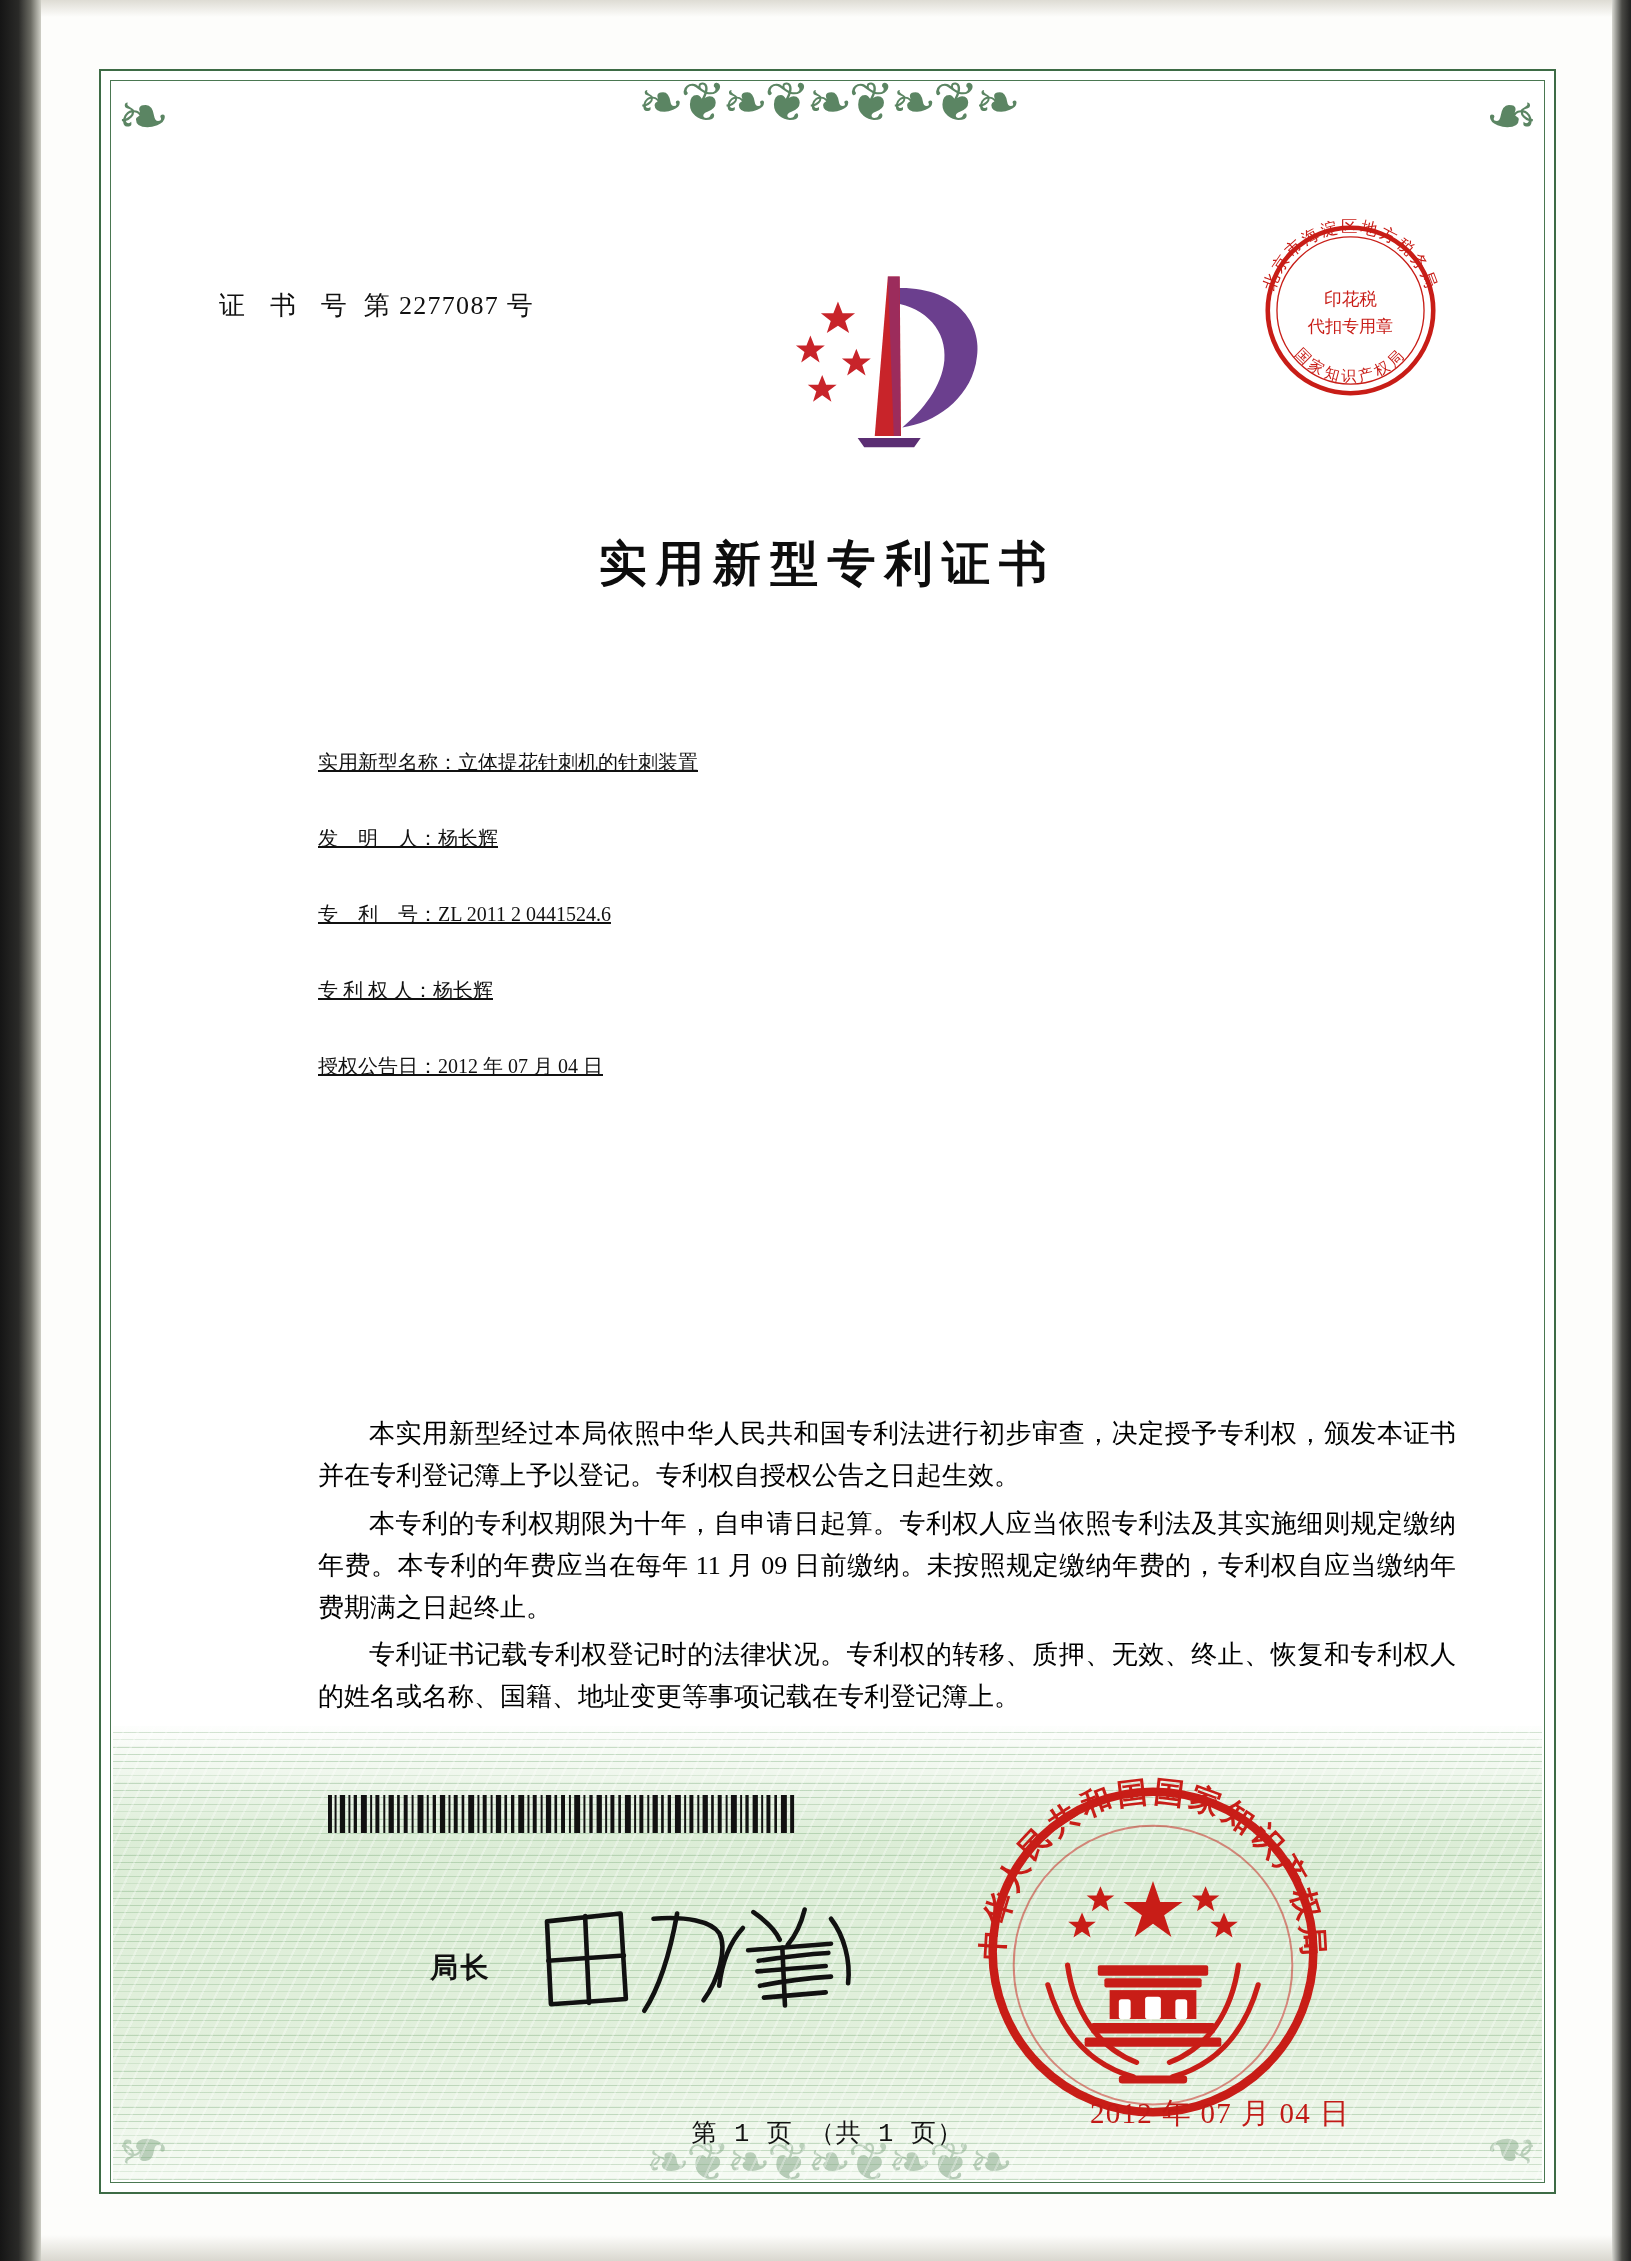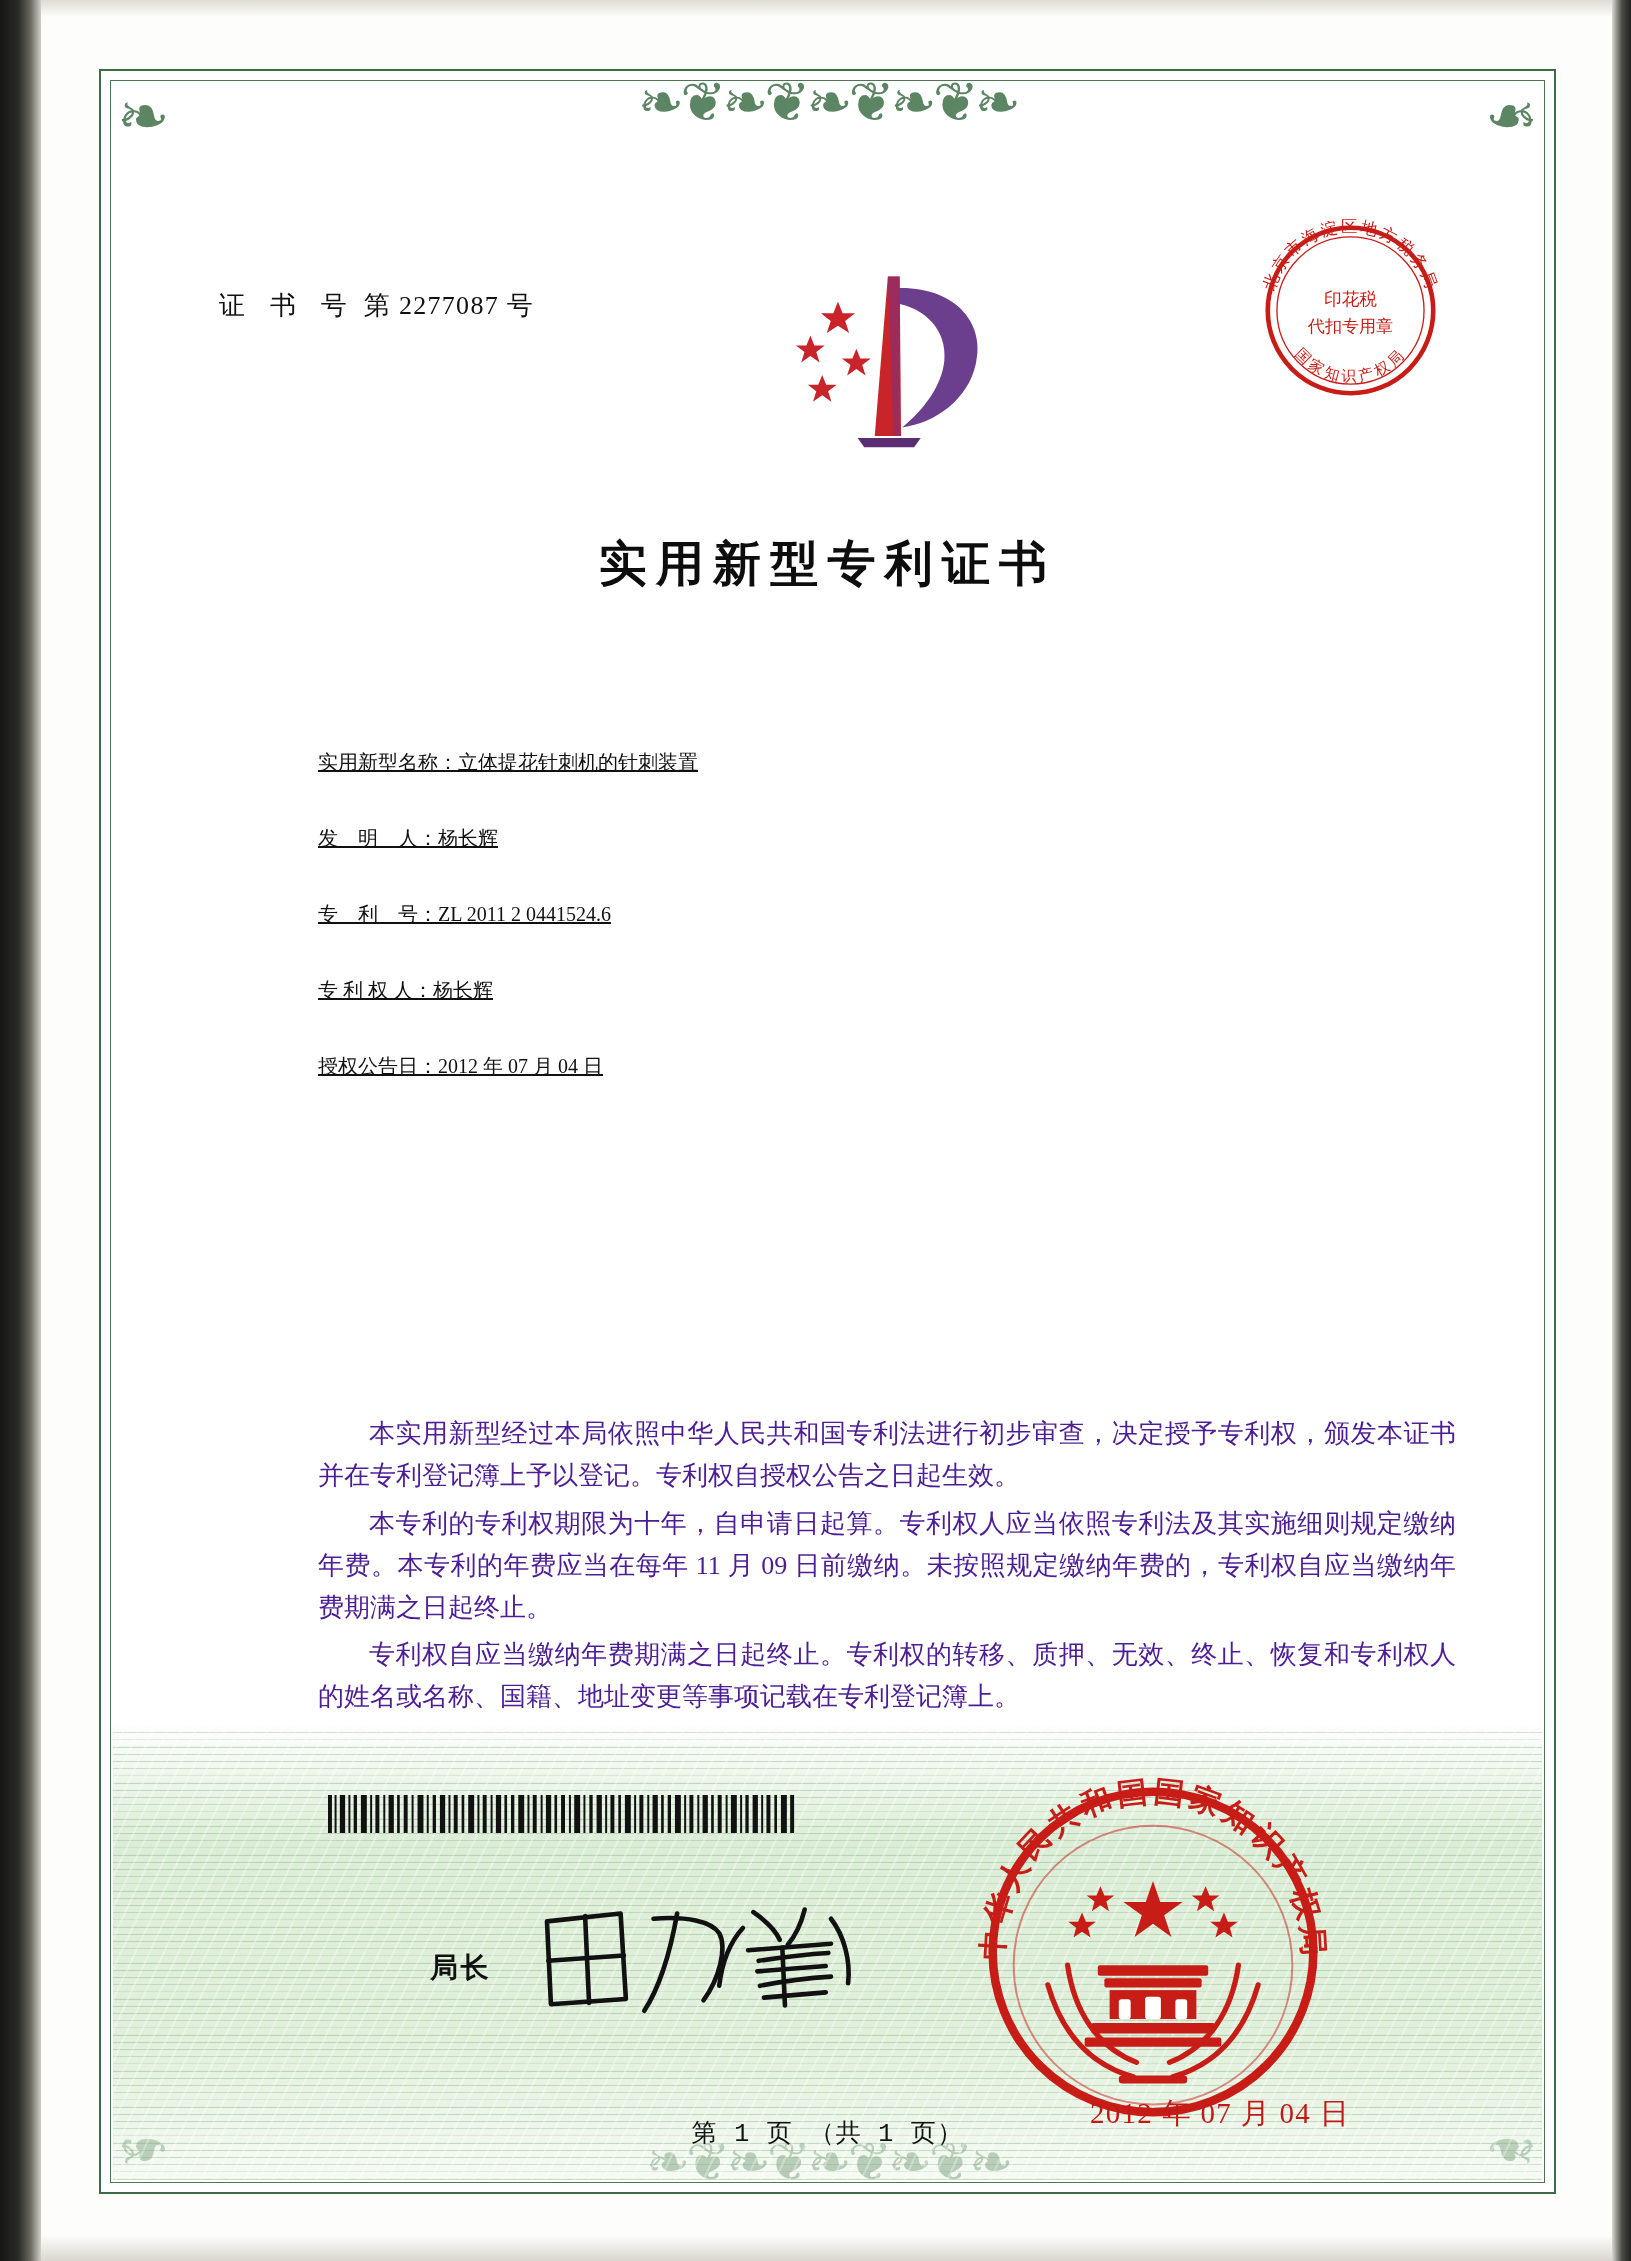--- a/index.html
+++ b/index.html
@@ -194,21 +194,21 @@
   .field-row .val { color: #111; }
 
   
   .body-text {
     position: absolute;
     left: 217px;
     top: 1342px;
     width: 1138px;
     font-size: 26px;
     line-height: 1.62;
-    color: #4c1d95;
+    color: #000000;
     text-align: justify;
   }
   .body-text p {
     margin: 0 0 5.3px 0;
     text-indent: 51px;
   }
 
   
   .barcode {
     position: absolute;
@@ -349,21 +349,21 @@
           <span class="lbl">专 利 权 人：</span><span class="val">杨长辉</span>
         </div>
         <div class="field-row">
           <span class="lbl">授权公告日：</span><span class="val">2012 年 07 月 04 日</span>
         </div>
       </div>
 
       <div class="body-text">
         <p>本实用新型经过本局依照中华人民共和国专利法进行初步审查，决定授予专利权，颁发本证书并在专利登记簿上予以登记。专利权自授权公告之日起生效。</p>
         <p>本专利的专利权期限为十年，自申请日起算。专利权人应当依照专利法及其实施细则规定缴纳年费。本专利的年费应当在每年 11 月 09 日前缴纳。未按照规定缴纳年费的，专利权自应当缴纳年费期满之日起终止。</p>
-        <p>专利权自应当缴纳年费期满之日起终止。专利权的转移、质押、无效、终止、恢复和专利权人的姓名或名称、国籍、地址变更等事项记载在专利登记簿上。</p>
+        <p>专利证书记载专利权登记时的法律状况。专利权的转移、质押、无效、终止、恢复和专利权人的姓名或名称、国籍、地址变更等事项记载在专利登记簿上。</p>
       </div>
 
       <div class="barcode">
         <svg viewBox="0 0 720 58" width="474" height="38" preserveAspectRatio="none" aria-hidden="true">
           <g fill="#111">
             <rect x="0" y="0" width="6" height="58"></rect>
               <rect x="10" y="0" width="3" height="58"></rect>
             <rect x="18" y="0" width="8" height="58"></rect>
               <rect x="31" y="0" width="3" height="58"></rect>
             <rect x="39" y="0" width="5" height="58"></rect>

